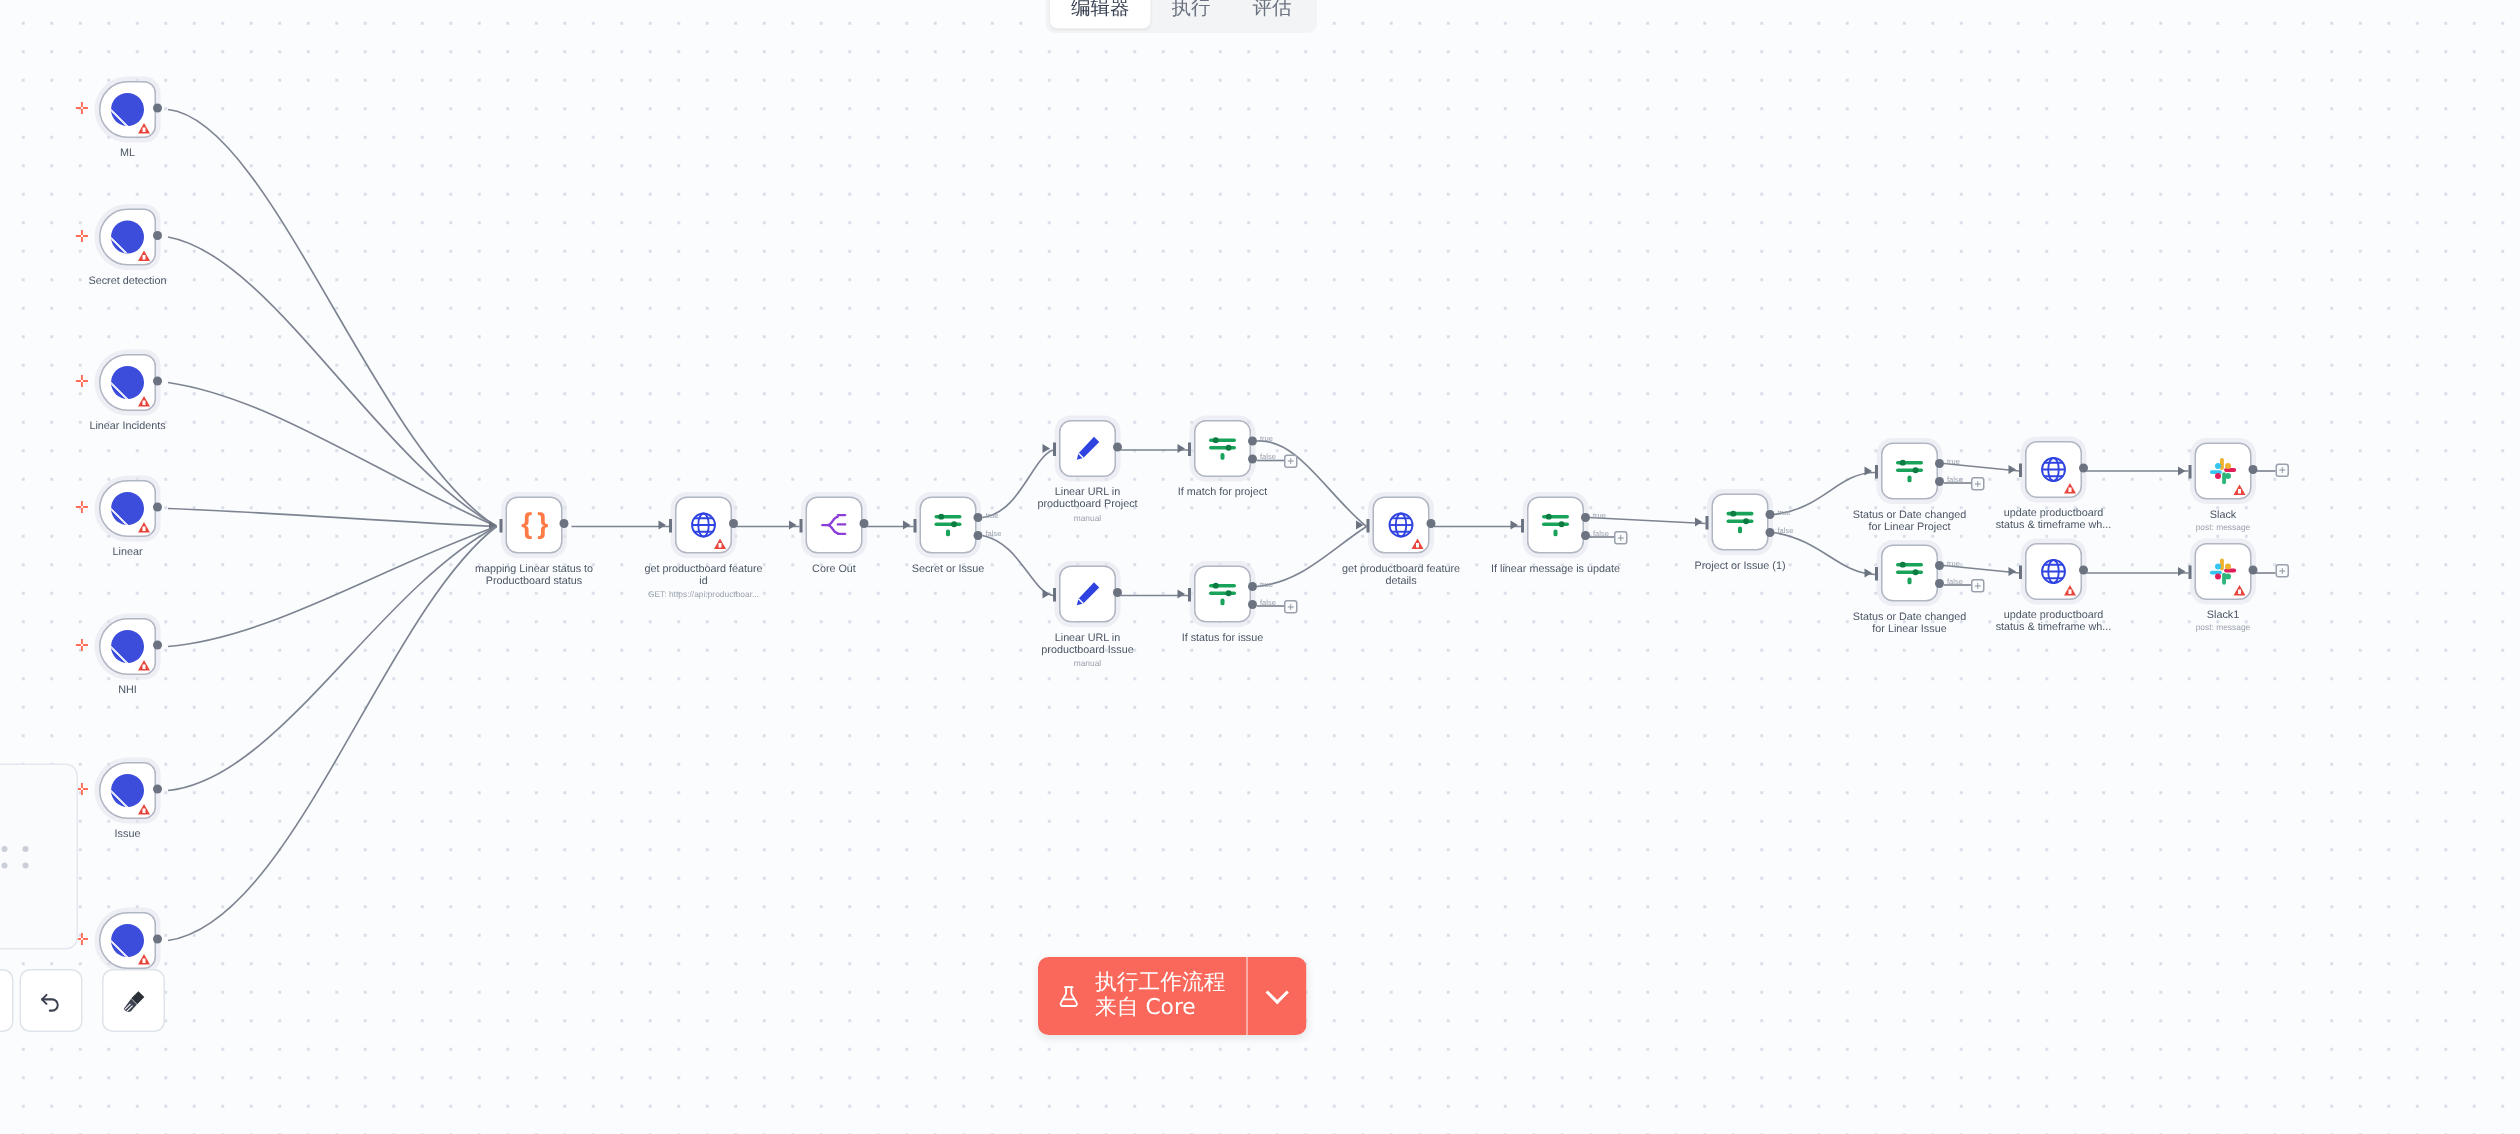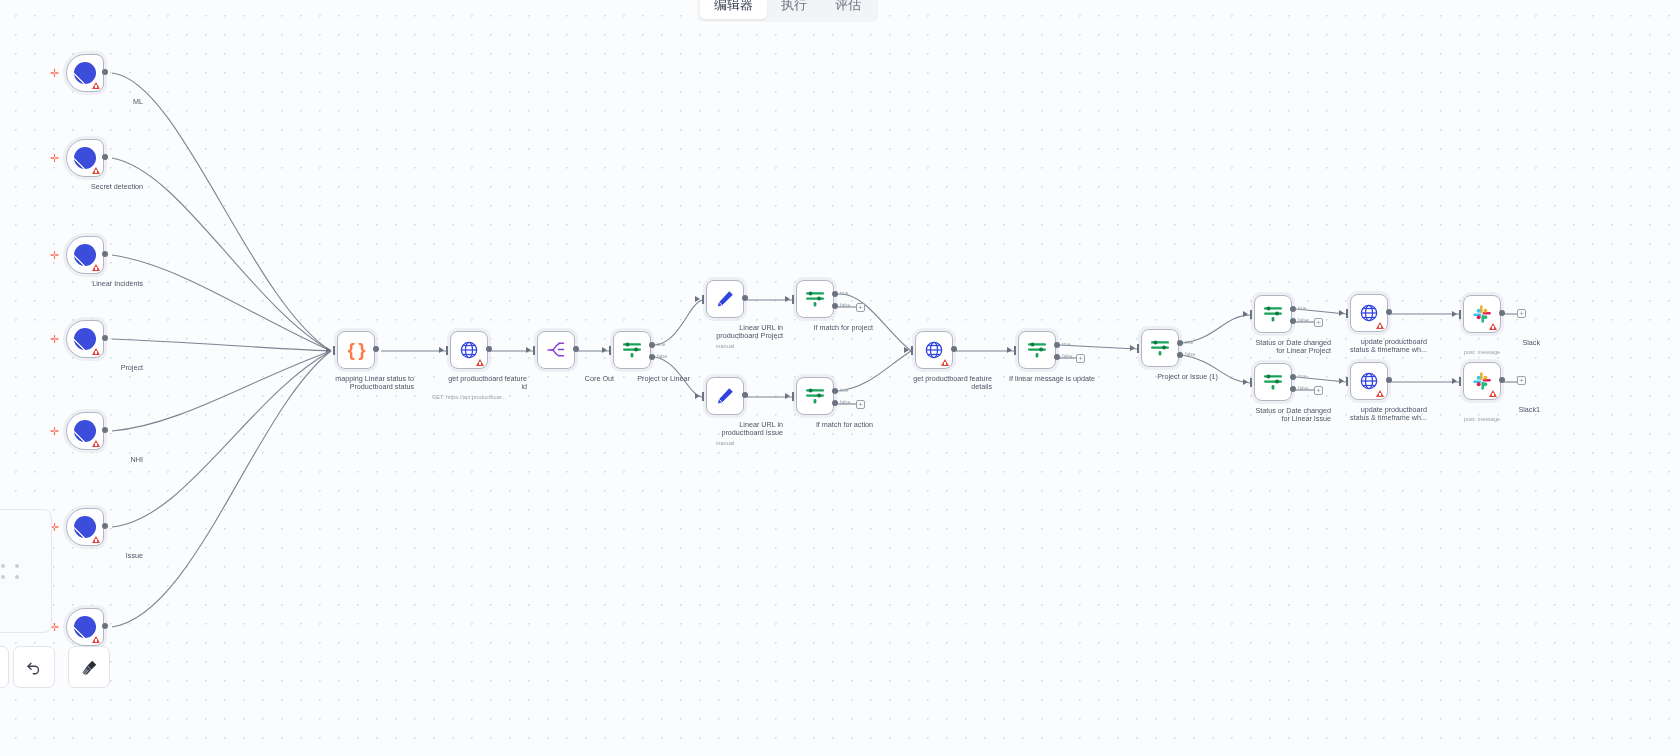--- a/index.html
+++ b/index.html
@@ -63,21 +63,21 @@
   }
   .node.trigger .box {
     border-top-left-radius: 19px;
     border-bottom-left-radius: 19px;
   }
   .node .caption {
     position: absolute;
     top: 44px; left: 50%;
     transform: translateX(-50%);
     width: 116px;
-    text-align: right;
+    text-align: center;
     font-size: 7.2px;
     line-height: 8.4px;
     color: #4b5563;
     white-space: pre-line;
   }
   .node .subcaption {
     position: absolute;
     left: 50%;
     transform: translateX(-50%);
     width: 128px;
@@ -332,20 +332,34 @@
   </div>
   <div class="tool-btn" style="left:68px; top:646px;">
     <svg viewBox="0 0 24 24" width="19" height="19">
       <path d="M15.5 3.5 L20.5 8.5 L14.5 14.5 L9.5 9.5 Z" fill="#2b2f38"></path>
       <path d="M9.3 9.8 L14.2 14.7 L9.2 20.5 C7 21.6 4.2 20.6 3.2 18.4 Z" fill="#3c4250"></path>
       <path d="M4.2 18.9 L8.9 14.2" stroke="#fff" stroke-width="0.9"></path>
       <path d="M5.9 20.3 L10.6 15.6" stroke="#fff" stroke-width="0.9"></path>
     </svg>
   </div>
 
+  <div class="exec-wrap">
+    <div class="exec-main">
+      <svg viewBox="0 0 24 24" width="17" height="17" fill="none" stroke="#ffffff" stroke-width="1.7" stroke-linecap="round" stroke-linejoin="round">
+        <path d="M9.5 3 v6.2 L4.6 17.6 A2 2 0 0 0 6.4 20.7 h11.2 a2 2 0 0 0 1.8 -3.1 L14.5 9.2 V3"></path>
+        <path d="M8.4 3 h7.2"></path>
+        <path d="M7.3 14.4 h9.4"></path>
+      </svg>
+      <div class="exec-label">执行工作流程
+来自 Core</div>
+    </div>
+    <div class="exec-split">
+      <div class="chev"></div>
+    </div>
+  </div>
 
   <div id="node-layer">
       <div class="node trigger" style="left: 66px; top: 54px;">
         <div class="box">
           <div class="ico-linear"></div>
           <span class="warn"></span>
         </div>
         <div class="caption">ML</div>
         <span class="trigplus" style="left:-16px; top:14px;">✛</span>
         <span class="dot" style="left:36px; top:15px;"></span>
@@ -366,21 +380,21 @@
         </div>
         <div class="caption">Linear Incidents</div>
         <span class="trigplus" style="left:-16px; top:14px;">✛</span>
         <span class="dot" style="left:36px; top:15px;"></span>
       </div>
       <div class="node trigger" style="left: 66px; top: 320px;">
         <div class="box">
           <div class="ico-linear"></div>
           <span class="warn"></span>
         </div>
-        <div class="caption">Project</div>
+        <div class="caption">Linear</div>
         <span class="trigplus" style="left:-16px; top:14px;">✛</span>
         <span class="dot" style="left:36px; top:15px;"></span>
       </div>
       <div class="node trigger" style="left: 66px; top: 412px;">
         <div class="box">
           <div class="ico-linear"></div>
           <span class="warn"></span>
         </div>
         <div class="caption">NHI</div>
         <span class="trigplus" style="left:-16px; top:14px;">✛</span>
@@ -449,21 +463,21 @@
       <div class="node" style="left: 613px; top: 331px;">
         <div class="box">
           <svg class="ico-switch" viewBox="0 0 24 20">
             <rect x="2" y="2.5" width="20" height="2.6" rx="1.3" fill="#19a35a"></rect>
             <rect x="2" y="8.2" width="20" height="2.6" rx="1.3" fill="#19a35a"></rect>
             <rect x="10.5" y="13.4" width="3" height="5" rx="1.4" fill="#19a35a"></rect>
             <circle cx="7" cy="3.8" r="2.2" fill="#0d7c42"></circle>
             <circle cx="16.5" cy="9.5" r="2.2" fill="#0d7c42"></circle>
           </svg>
         </div>
-        <div class="caption">Project or Linear</div>
+        <div class="caption">Secret or Issue</div>
         <span class="inbar" style="left:-4px; top:15px;"></span>
         <span class="inarrow" style="left:-11px; top:15.5px;"></span>
         <span class="dot" style="left:36px; top:11px;"></span>
         <span class="dot" style="left:36px; top:23px;"></span>
         <span class="branchlabel" style="left:44px; top:10px;">true</span>
         <span class="branchlabel" style="left:44px; top:22px;">false</span>
       </div>
       <div class="node" style="left: 706px; top: 280px;">
         <div class="box">
           <svg class="ico-edit" viewBox="0 0 24 24">
@@ -511,21 +525,21 @@
       <div class="node" style="left: 796px; top: 377px;">
         <div class="box">
           <svg class="ico-switch" viewBox="0 0 24 20">
             <rect x="2" y="2.5" width="20" height="2.6" rx="1.3" fill="#19a35a"></rect>
             <rect x="2" y="8.2" width="20" height="2.6" rx="1.3" fill="#19a35a"></rect>
             <rect x="10.5" y="13.4" width="3" height="5" rx="1.4" fill="#19a35a"></rect>
             <circle cx="7" cy="3.8" r="2.2" fill="#0d7c42"></circle>
             <circle cx="16.5" cy="9.5" r="2.2" fill="#0d7c42"></circle>
           </svg>
         </div>
-        <div class="caption">If match for action</div>
+        <div class="caption">If status for issue</div>
         <span class="inbar" style="left:-4px; top:15px;"></span>
         <span class="inarrow" style="left:-11px; top:15.5px;"></span>
         <span class="dot" style="left:36px; top:11px;"></span>
         <span class="dot" style="left:36px; top:23px;"></span>
         <span class="branchlabel" style="left:44px; top:10px;">true</span>
         <span class="branchlabel" style="left:44px; top:22px;">false</span>
       </div>
       <div class="node" style="left: 915px; top: 331px;">
         <div class="box">
           <svg class="ico-globe" viewBox="0 0 24 24" fill="none" stroke="#2f43e0" stroke-width="1.5">

